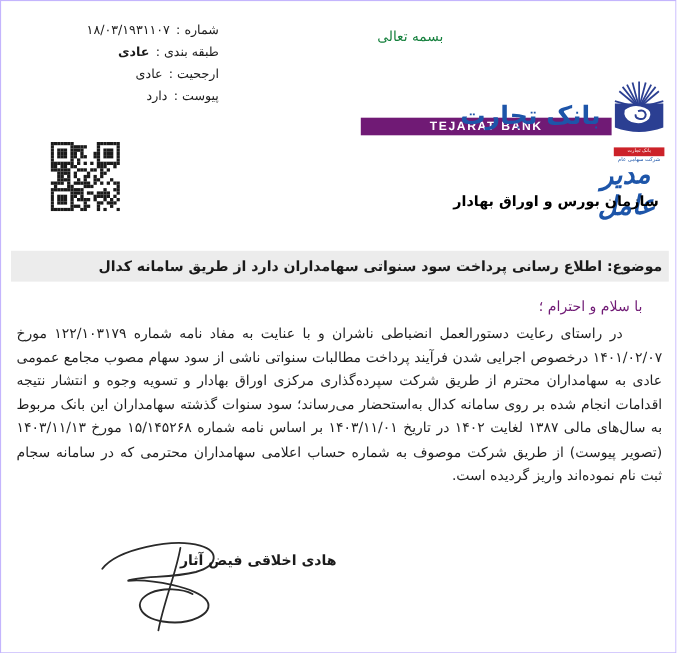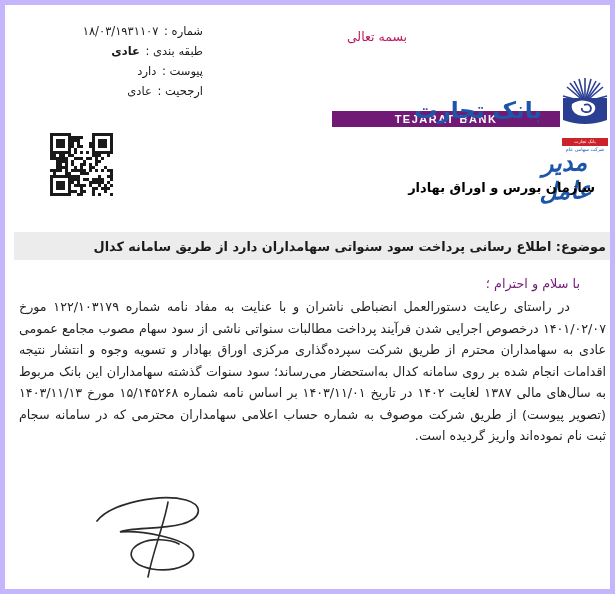--- a/index.html
+++ b/index.html
@@ -1,37 +1,37 @@
 <!DOCTYPE html>
 <html lang="fa"><head>
 <meta charset="utf-8">
 <style>
   html,body{margin:0;padding:0;background:#fff;}
   *{box-sizing:border-box;}
   .page{
     position:relative;
     width:615px;height:594px;
     background:#fff;
-    border:5px solid #c4b5fd;
+    border:1px solid #c4b5fd;
     font-family:"DejaVu Sans",sans-serif;
     color:#222;
     overflow:hidden;
   }
   
   .meta{
     position:absolute;top:16px;left:26px;width:172px;
     direction:rtl;text-align:right;
     font-size:11.5px;line-height:20px;color:#1a1a1a;
   }
   .meta .val{padding-right:2px;}
   .meta .bold{font-weight:bold;}
   
   .bismillah{
     position:absolute;top:24px;left:332px;width:80px;
-    direction:rtl;text-align:center;font-size:12.5px;color:#be185d;
+    direction:rtl;text-align:center;font-size:12.5px;color:#15803d;
   }
   
   .logo-bar{
     position:absolute;left:327px;top:106px;width:228px;height:16px;
     display:flex;align-items:center;justify-content:center;
   }
   .logo-bar .en{
     color:#fff;font-weight:bold;font-size:11px;letter-spacing:1.5px;
     font-family:"Liberation Sans",sans-serif;
   }
@@ -103,26 +103,26 @@
   <div class="meta">
     <div>
       <span>شماره :</span>
       <span class="val">۱۸/۰۳/۱۹۳۱۱۰۷</span>
     </div>
     <div>
       <span>طبقه بندی :</span>
       <span class="val bold">عادی</span>
     </div>
     <div>
+      <span>ارجحیت :</span>
+      <span class="val">عادی</span>
+    </div>
+    <div>
       <span>پیوست :</span>
       <span class="val">دارد</span>
-    </div>
-    <div>
-      <span>ارجحیت :</span>
-      <span class="val">عادی</span>
     </div>
   </div>
 
   <div class="bismillah">بسمه تعالی</div>
 
   <div class="logo-bar" style="background:#701a75;">
     <span class="en">TEJARAT BANK</span>
   </div>
   <div class="logo-fa">بانک تجارت</div>
 
@@ -399,14 +399,15 @@
   </div>
 
   <div class="salutation">با سلام و احترام ؛</div>
 
   <p class="body"><span>در راستای رعایت دستورالعمل انضباطی ناشران و با عنایت به مفاد نامه شماره ۱۲۲/۱۰۳۱۷۹ مورخ ۱۴۰۱/۰۲/۰۷ درخصوص اجرایی شدن فرآیند پرداخت مطالبات سنواتی ناشی از سود سهام مصوب مجامع عمومی عادی به سهامداران محترم از طریق شرکت سپرده‌گذاری مرکزی اوراق بهادار و تسویه وجوه و انتشار نتیجه اقدامات انجام شده بر روی سامانه کدال به‌استحضار می‌رساند؛ سود سنوات گذشته سهامداران این بانک مربوط به سال‌های مالی ۱۳۸۷ لغایت ۱۴۰۲ در تاریخ ۱۴۰۳/۱۱/۰۱ بر اساس نامه شماره ۱۵/۱۴۵۲۶۸ مورخ ۱۴۰۳/۱۱/۱۳ </span><b>(تصویر پیوست)</b><span> از طریق شرکت موصوف به شماره حساب اعلامی سهامداران محترمی که در سامانه سجام ثبت نام نموده‌اند واریز گردیده است.</span></p>
 
   <svg class="sig-scribble" viewBox="0 0 138 88">
     <path d="M8 30 C 22 12, 72 2, 97 9 C 114 14, 114 27, 93 33 C 70 39, 42 36, 31 41 C 52 39, 94 47, 103 59 C 111 71, 87 82, 63 78 C 41 74, 35 60, 52 52 C 63 47, 81 48, 90 53" fill="none" stroke="#2a2a2a" stroke-width="1.7" stroke-linecap="round"></path>
     <path d="M79 11 C 75 34, 64 60, 59 86" fill="none" stroke="#2a2a2a" stroke-width="1.6" stroke-linecap="round"></path>
   </svg>
+  <div class="sig-name">هادی اخلاقی فیض آثار</div>
 
 </div>
 
 </body></html>

